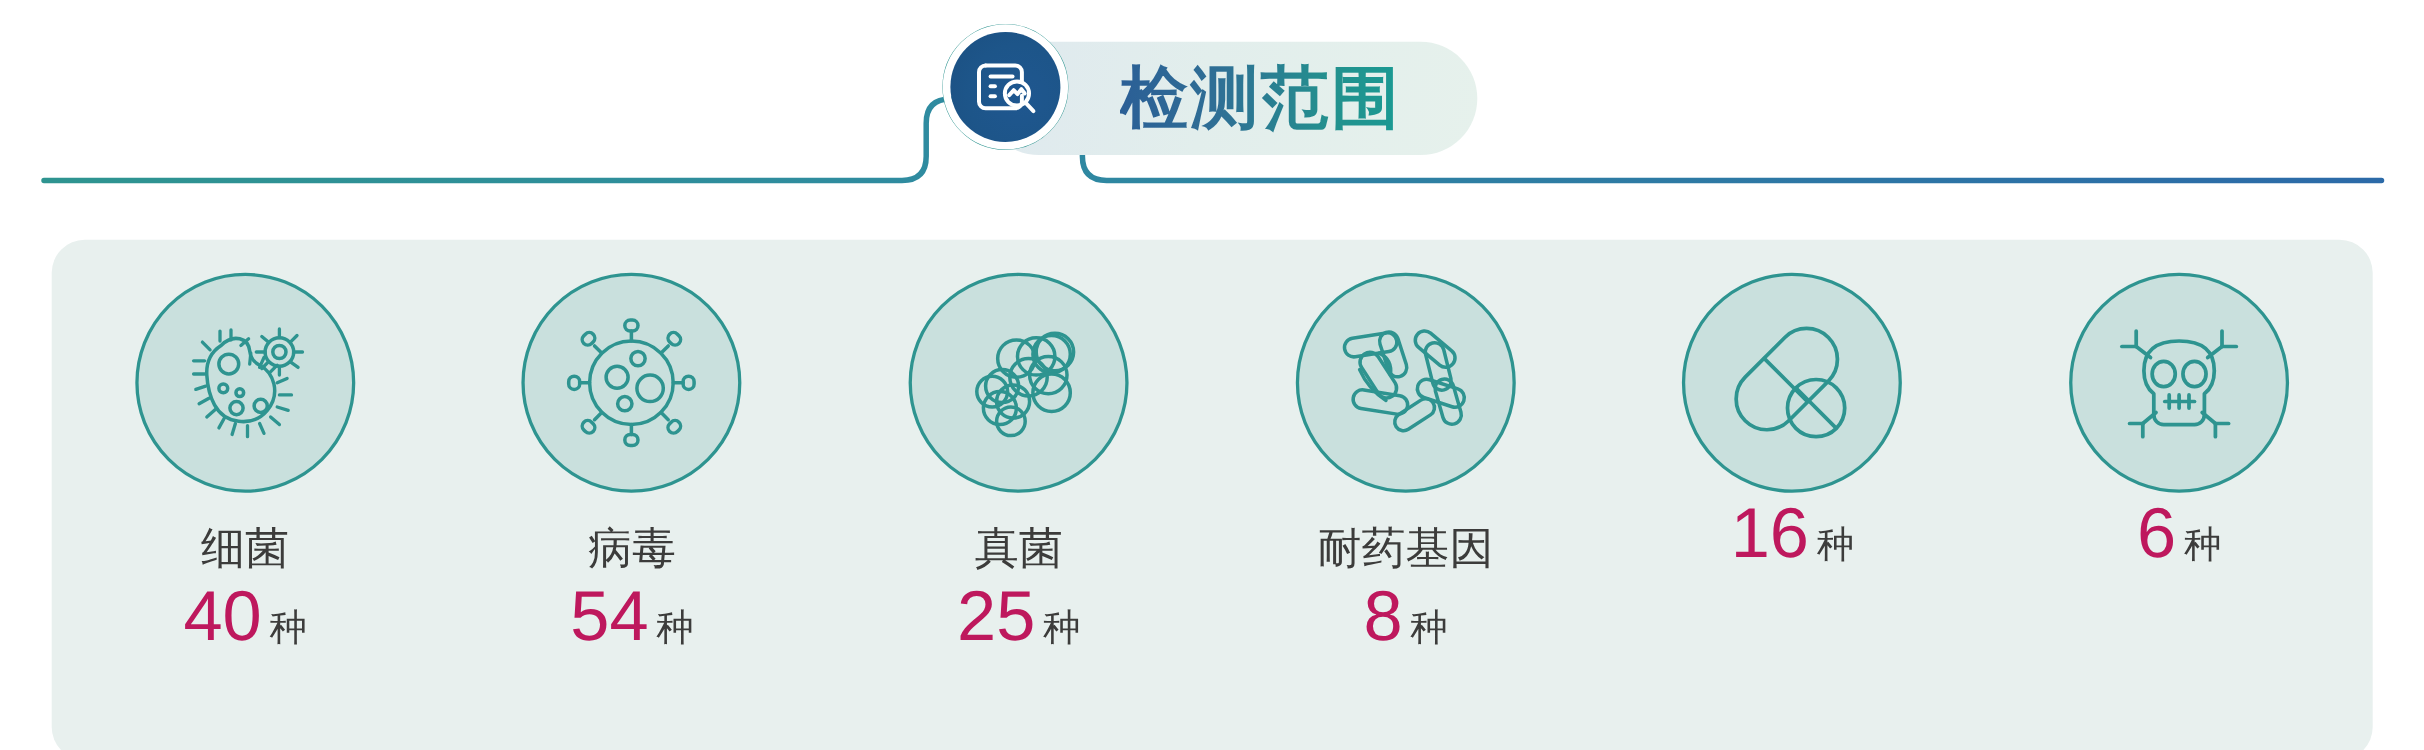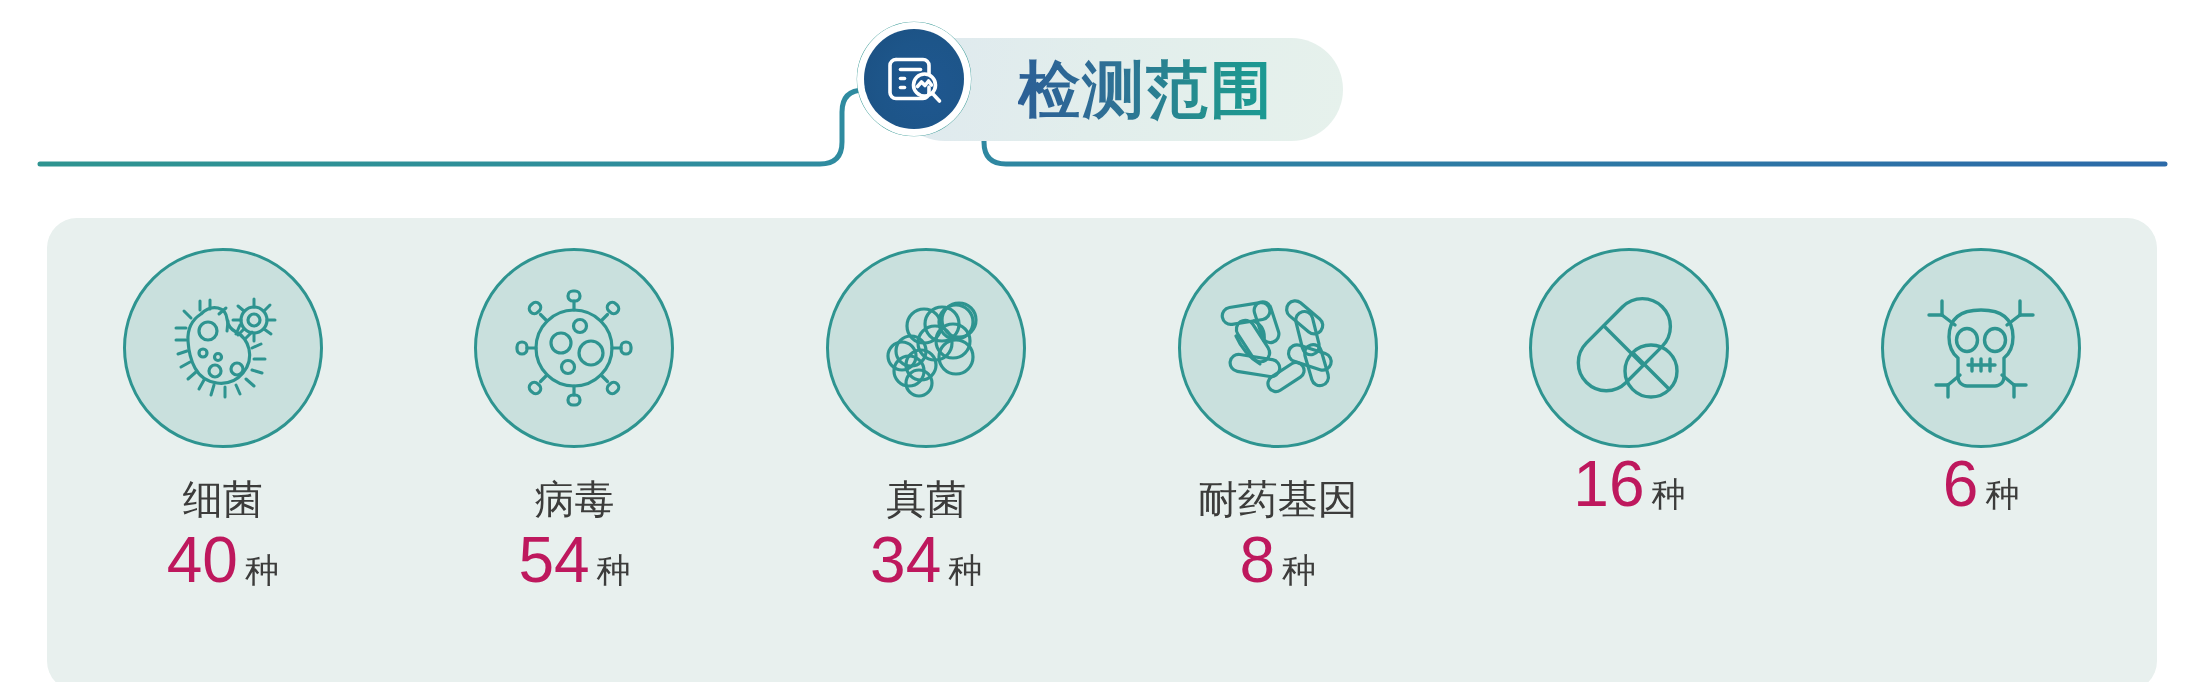--- a/index.html
+++ b/index.html
@@ -301,21 +301,21 @@
             <circle cx="46" cy="78" r="14"></circle>
             <circle cx="55" cy="73" r="15"></circle>
             <circle cx="65" cy="87" r="15"></circle>
             <circle cx="53" cy="93" r="15"></circle>
             <circle cx="63" cy="105" r="13"></circle>
           </g>
         </svg>
       </div>
       <div class="item-label">真菌</div>
       <div class="item-count">
-        <span class="count-num">34</span>
+        <span class="count-num">25</span>
         <span class="count-unit">种</span>
       </div>
     </div>
 
     <div class="scope-item">
       <div class="item-circle">
         <svg width="135" height="135" viewBox="0 0 135 135">
           <g fill="none" stroke="#2e9490" stroke-width="3.2" stroke-linecap="round" stroke-linejoin="round">
             <rect x="12" y="24" width="48" height="17" rx="8.5" transform="rotate(-9 36 32)"></rect>
             <path d="M44 40 q12 6 10 20"></path>

